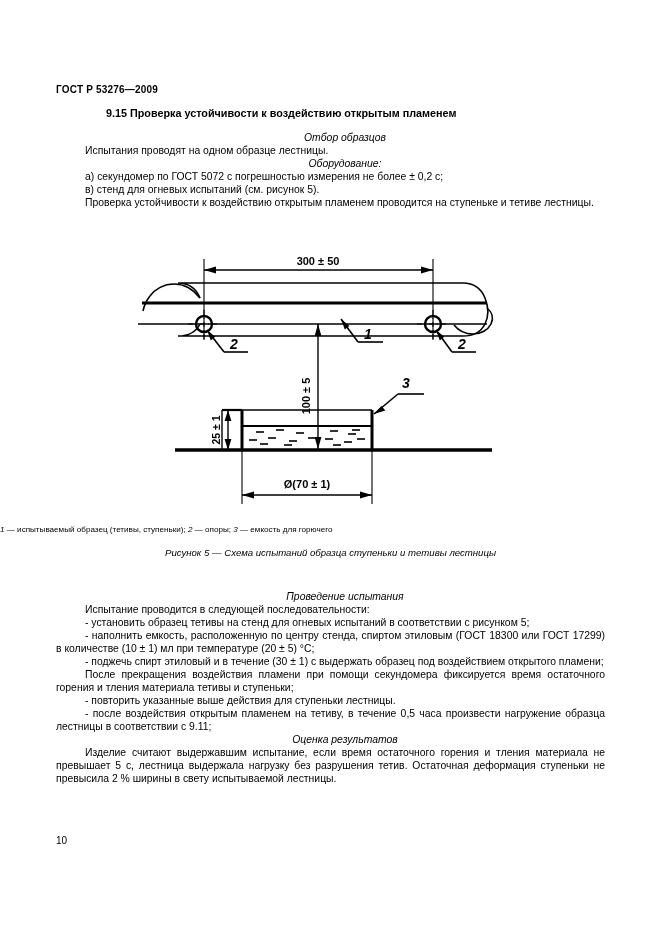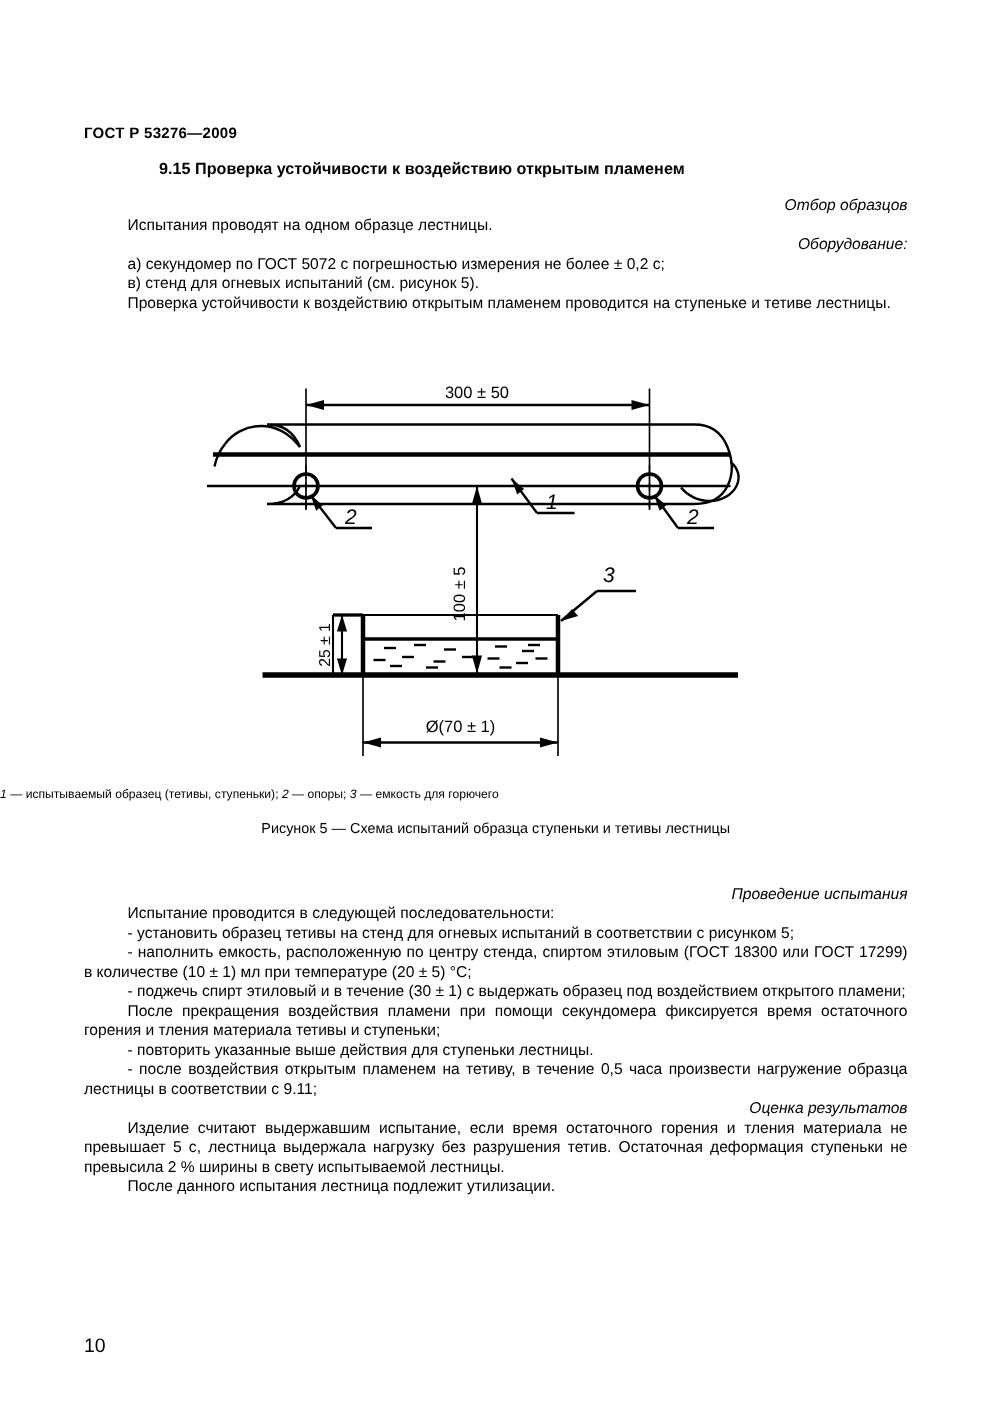--- a/index.html
+++ b/index.html
@@ -53,62 +53,64 @@
     white-space: nowrap;
     margin-left: 20px;
   }
   .blk-top { top: 131px; }
   .blk-body { top: 590px; }
 
   .ital {
     font-style: italic;
     display: block;
     text-indent: 29px;
-    text-align: right;
+    text-align: center;
   }
   .ind {
     display: block;
     text-indent: 29px;
   }
   .flat { text-align: left; }
 
   
   .figure {
     position: absolute;
     left: 0;
     top: 248px;
     width: 661px;
     height: 270px;
+    font-weight: bold;
   }
   .fig-legend {
     position: absolute;
     left: 0;
     top: 524px;
     width: 661px;
     text-align: left;
     font-size: 8.1px;
     line-height: 11px;
   }
   .fig-legend i { font-style: italic; }
   .fig-caption {
     position: absolute;
     left: 0;
     top: 546px;
     width: 661px;
     text-align: center;
     font-size: 9.6px;
     line-height: 13.5px;
+    font-style: italic;
   }
 
   
   .page-num {
     position: absolute;
     left: 56px;
-    top: 889px;
-    font-size: 13px;
+    top: 835px;
+    font-size: 10px;
   }
 </style>
 </head>
 <body>
 
 <div class="page">
 
   <div class="doc-header">ГОСТ Р 53276—2009</div>
 
   <div class="sec-title">9.15 Проверка устойчивости к воздействию открытым пламенем</div>
@@ -277,18 +279,17 @@
     <span class="ital">Проведение испытания</span>
     <span class="ind flat">Испытание проводится в следующей последовательности:</span>
     <span class="ind flat">- установить образец тетивы на стенд для огневых испытаний в соответствии с рисунком 5;</span>
     <span class="ind">- наполнить емкость, расположенную по центру стенда, спиртом этиловым (ГОСТ 18300 или ГОСТ 17299) в количестве (10 ± 1) мл при температуре (20 ± 5) °С;</span>
     <span class="ind">- поджечь спирт этиловый и в течение (30 ± 1) с выдержать образец под воздействием открытого пламени;</span>
     <span class="ind">После прекращения воздействия пламени при помощи секундомера фиксируется время остаточного горения и тления материала тетивы и ступеньки;</span>
     <span class="ind flat">- повторить указанные выше действия для ступеньки лестницы.</span>
     <span class="ind">- после воздействия открытым пламенем на тетиву, в течение 0,5 часа произвести нагружение образца лестницы в соответствии с 9.11;</span>
     <span class="ital">Оценка результатов</span>
     <span class="ind">Изделие считают выдержавшим испытание, если время остаточного горения и тления материала не превышает 5 с, лестница выдержала нагрузку без разрушения тетив. Остаточная деформация ступеньки не превысила 2 % ширины в свету испытываемой лестницы.</span>
-    <span class="ind flat">После данного испытания лестница подлежит утилизации.</span>
   </div>
 
   <div class="page-num">10</div>
 
 </div>
 
 </body></html>

